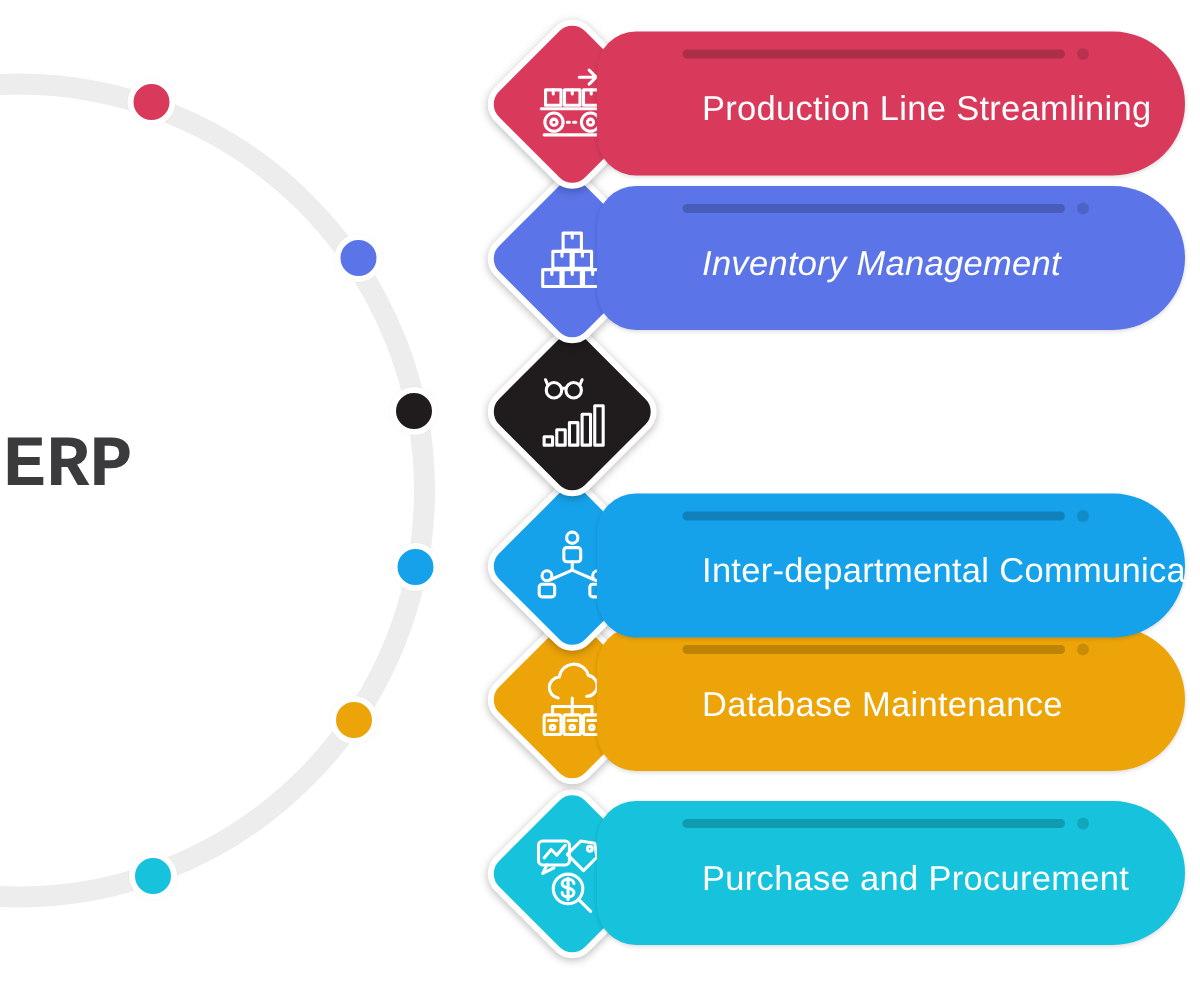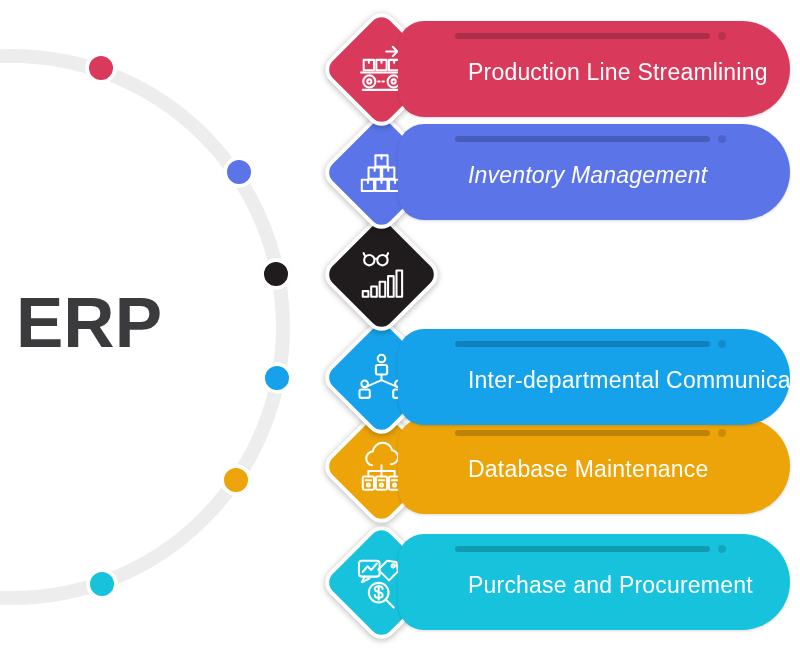--- a/index.html
+++ b/index.html
@@ -12,23 +12,24 @@
   .arc{
     position:absolute;left:-266px;top:49px;width:556px;height:556px;
     box-sizing:border-box;border:14px solid var(--arc,#ededed);border-radius:50%;
   }
   .arc-dot{
     position:absolute;width:24px;height:24px;border-radius:50%;
     border:4px solid #fff;background:var(--c);
     box-shadow:0 0 0 0.5px rgba(0,0,0,0.03);
   }
   .erp-title{
-    position:absolute;left:16px;top:287px;line-height:1;
-    font-size:71px;font-weight:bold;letter-spacing:0px;
+    position:absolute;left:2px;top:287px;line-height:1;
+    font-size:48px;font-weight:bold;letter-spacing:0px;
     color:var(--title,#3b3b3e);
+    font-family:Liberation Mono, monospace;
   }
   
   .row{position:absolute;left:0;width:800px;height:103px;}
   .bar{
     position:absolute;left:398px;top:0;width:392px;height:96px;
     background:var(--c);border-radius:26px 48px 48px 26px;
     box-shadow:0 1px 3px rgba(0,0,0,0.15);z-index:5;
   }
   .bar-stripe{
     position:absolute;left:57px;top:12px;width:255px;height:6px;

